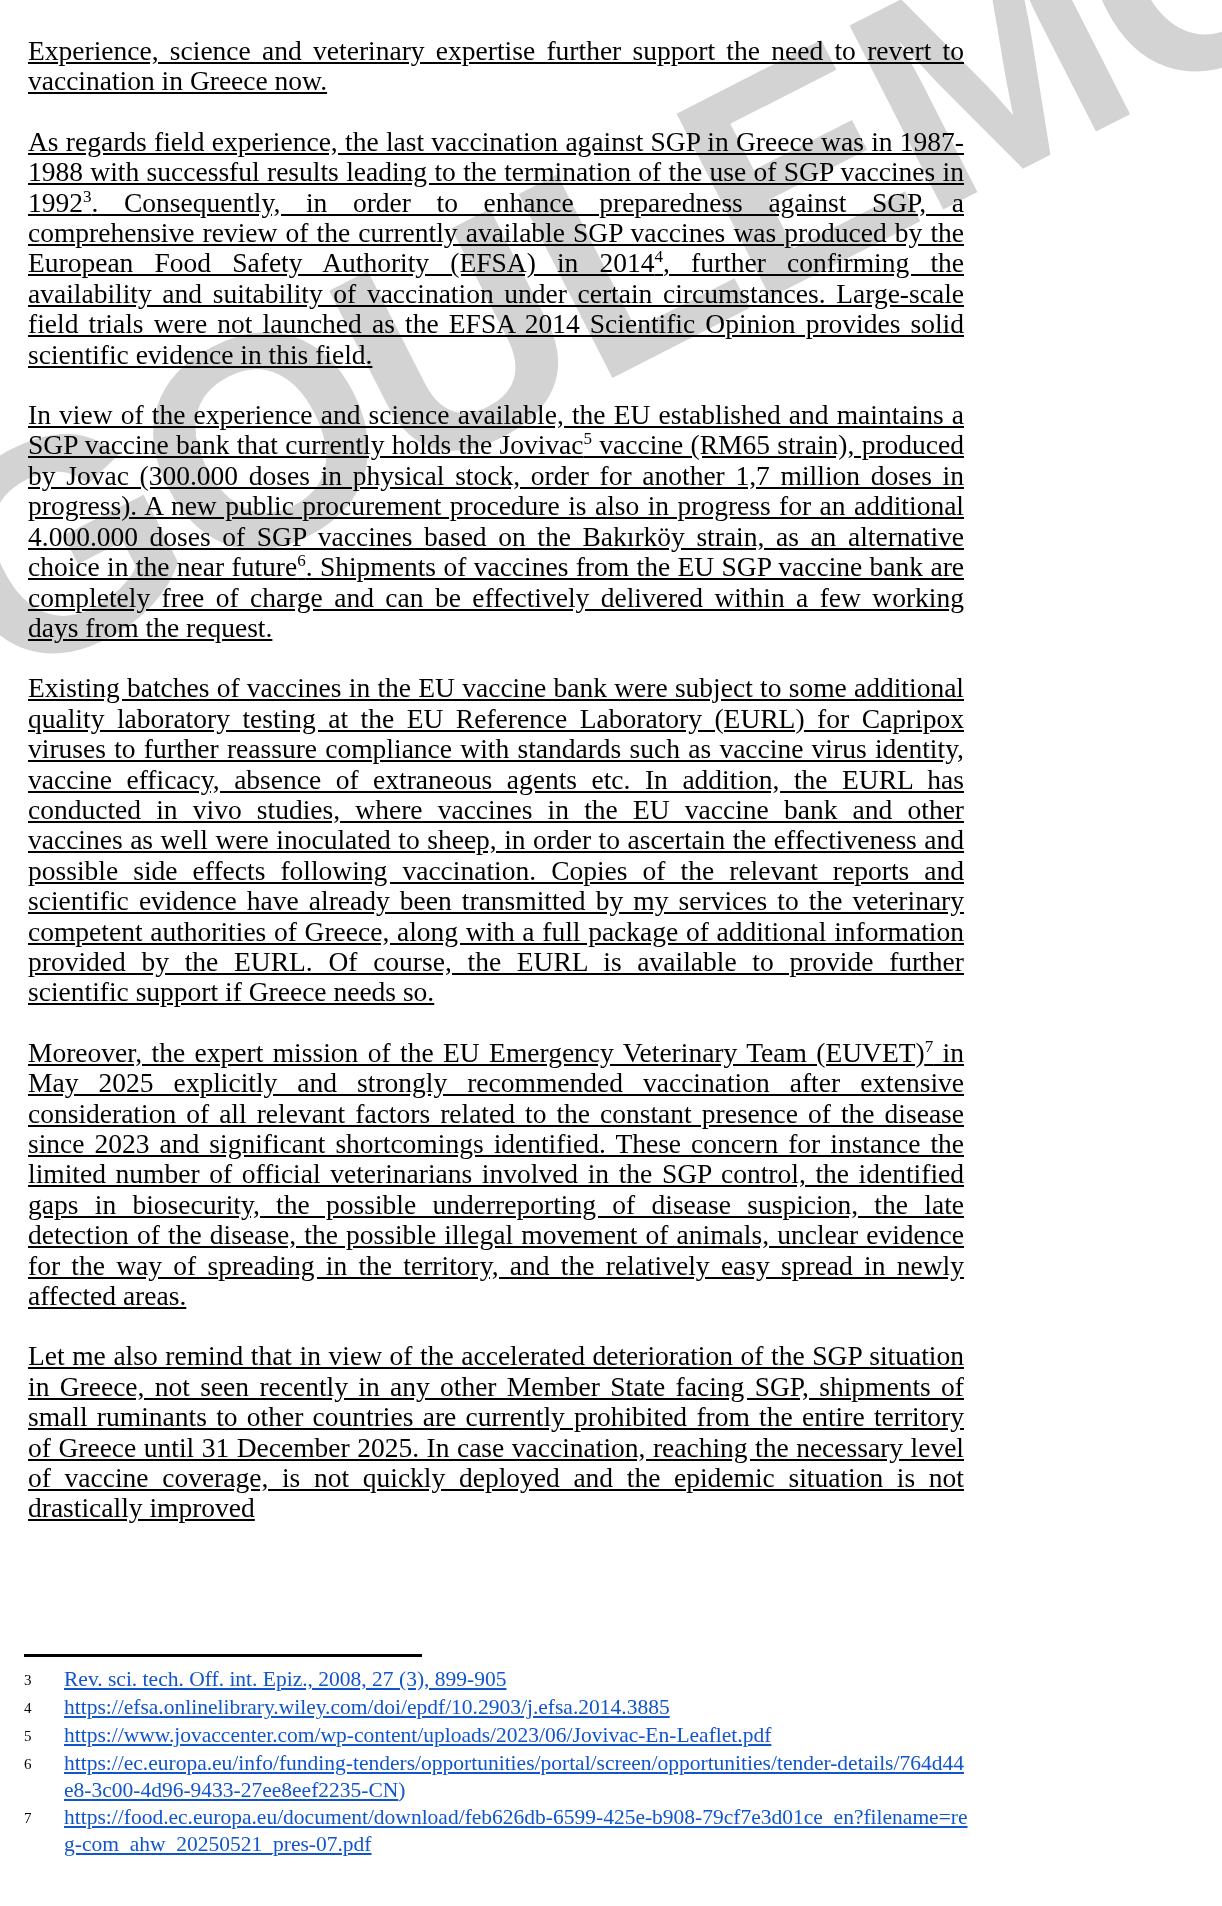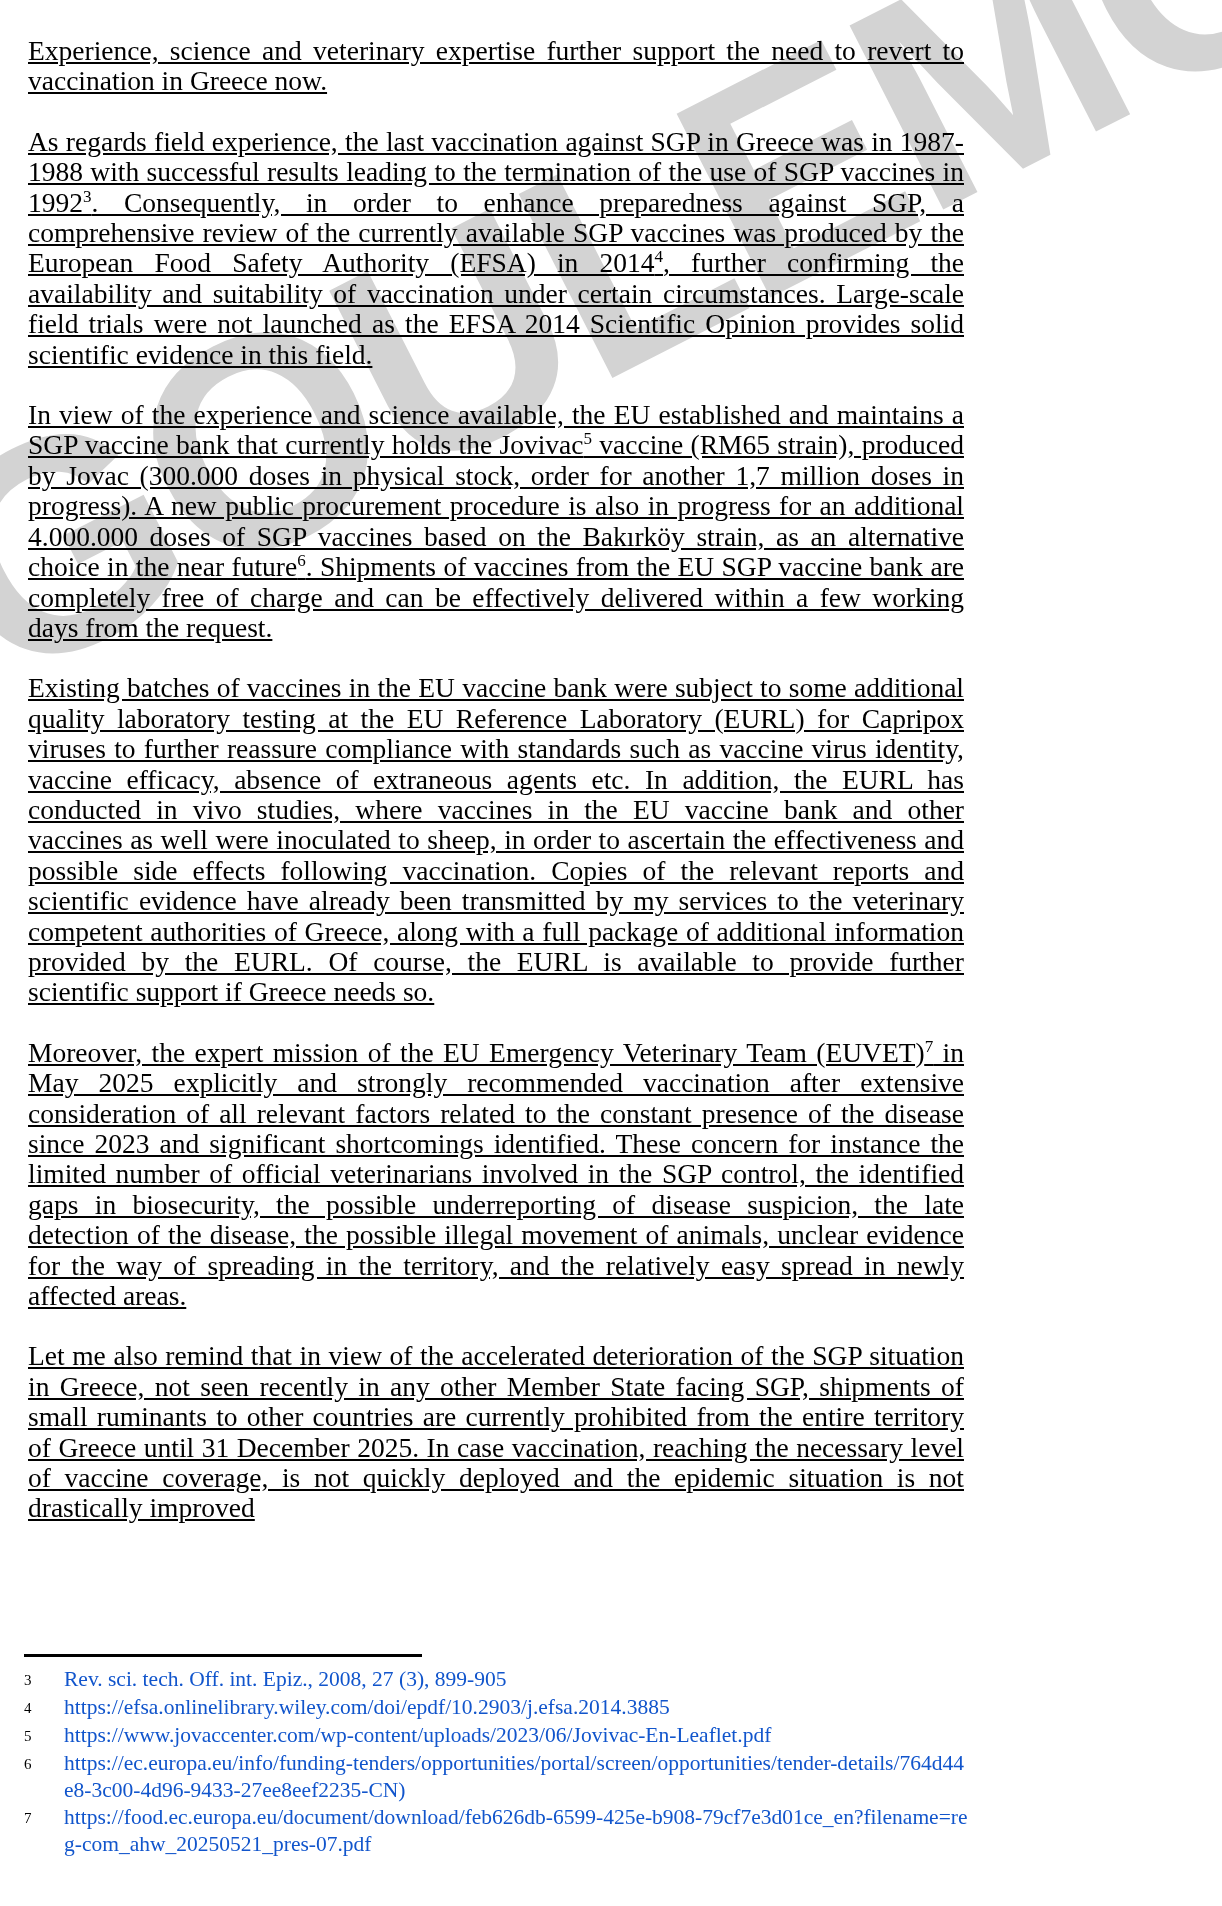--- a/index.html
+++ b/index.html
@@ -100,20 +100,21 @@
     font-size: 15px;
     line-height: 27px;
     padding-top: 1px;
     color: #000000;
   }
   .fn-body {
     flex: 1 1 auto;
   }
   .fn-link {
     color: #1155cc;
+    text-decoration: underline;
     text-underline-offset: 2px;
     word-break: break-all;
     font-size: 21.5px;
     line-height: 27px;
   }
   .fn-trail {
     color: #1155cc;
     font-size: 21.5px;
   }
 </style>

